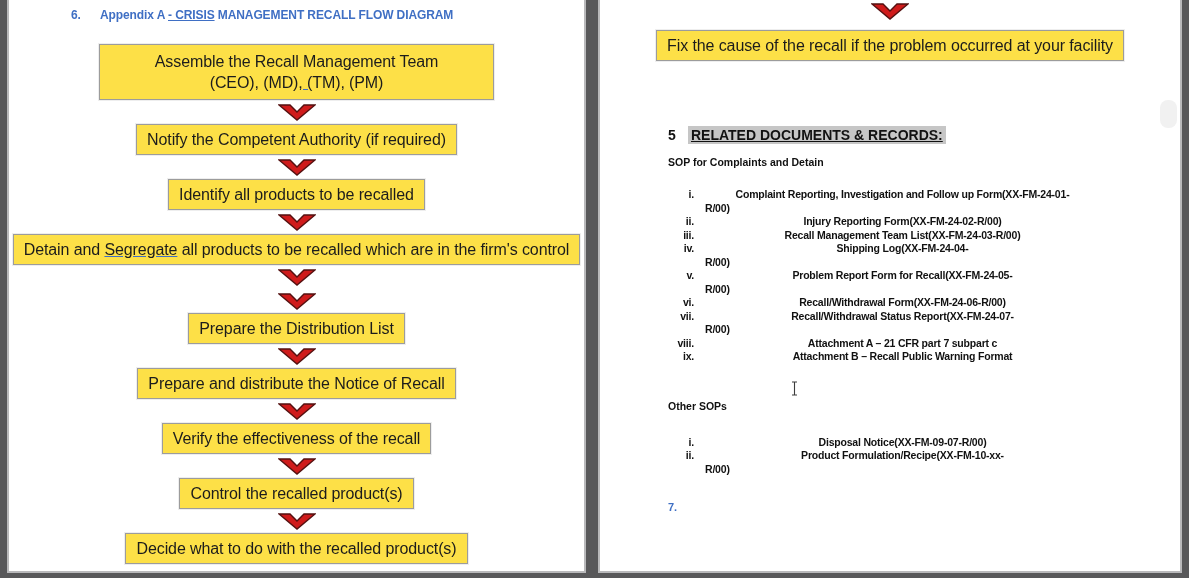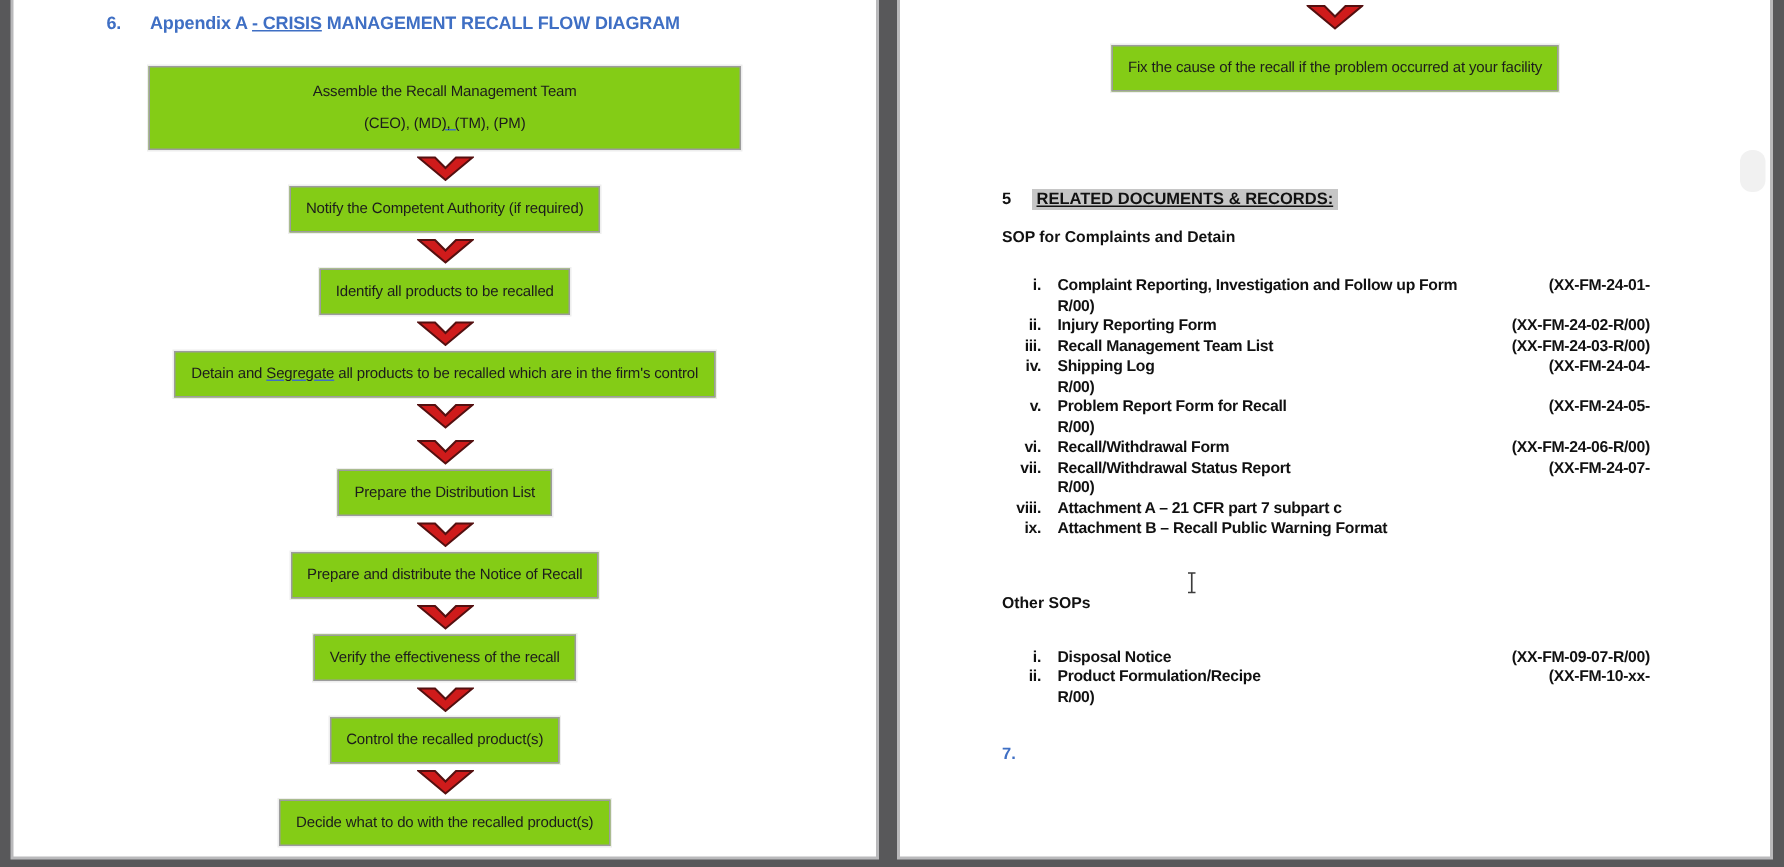--- a/index.html
+++ b/index.html
@@ -23,62 +23,62 @@
     font-size:12px;font-weight:bold;color:var(--accent,#3f6fc4);
     white-space:nowrap;letter-spacing:-0.1px;
   }
   .doc-title .t-num{display:inline-block;width:29px;}
   .u{text-decoration:underline;}
   .flow{
     margin-top:22px;
     display:flex;flex-direction:column;align-items:center;
   }
   .fbox{
-    border:1px solid #9c9c9c;background:#84cc16;
-    font-size:10px;color:#1c1c1c;letter-spacing:-0.1px;
+    border:1px solid #9c9c9c;background:#fde047;
+    font-size:16px;color:#1c1c1c;letter-spacing:-0.1px;
     text-align:center;padding:8px 10px;line-height:13px;
     white-space:nowrap;box-shadow:0 0 0 1px #eeeeee;
   }
   .fbox1{
     width:373px;padding:6px 10px;line-height:21px;white-space:normal;text-align:center;
   }
   .u-blue{
     text-decoration:underline;
     text-decoration-color:var(--accent,#3f6fc4);
   }
   .chev{height:17px;margin:4px 0 3px;line-height:0;}
   .chev svg{display:block;}
 
   
   .r-flow{display:flex;flex-direction:column;align-items:center;}
   .r-chev{margin-top:3px;}
   .r-box-wrap{margin-top:7px;}
   .section-head{
     margin:66px 0 0 68px;
-    font-size:11px;font-weight:bold;color:#111;white-space:nowrap;
+    font-size:14px;font-weight:bold;color:#111;white-space:nowrap;
   }
   .sec-num{display:inline-block;width:20px;}
   .sec-title{
     background:var(--hl,#c6c6c6);
     text-decoration:underline;
     padding:1px 3px 1px 3px;
   }
   .sop-head{
     margin:13px 0 0 68px;
     font-size:10.5px;font-weight:bold;color:#111;
   }
   .doclist{
     margin:20px 0 0 68px;width:432px;
     font-size:10.5px;font-weight:bold;color:#111;
     letter-spacing:-0.2px;
   }
   .drow{display:flex;line-height:13.5px;}
   .dnum{width:26px;text-align:right;flex:none;}
   .dbody{flex:1;margin-left:11px;min-width:0;}
-  .dline{display:flex;justify-content:space-between;}
+  .dline{display:flex;justify-content:center;}
   .dname{white-space:nowrap;}
   .dform{white-space:nowrap;margin-left:0;}
   .dwrap{display:block;}
   .dwrap:empty{display:none;}
   .other-head{
     margin:36px 0 0 68px;
     font-size:10.5px;font-weight:bold;color:#111;
   }
   .other-list{margin-top:24px;}
   .next-num{

